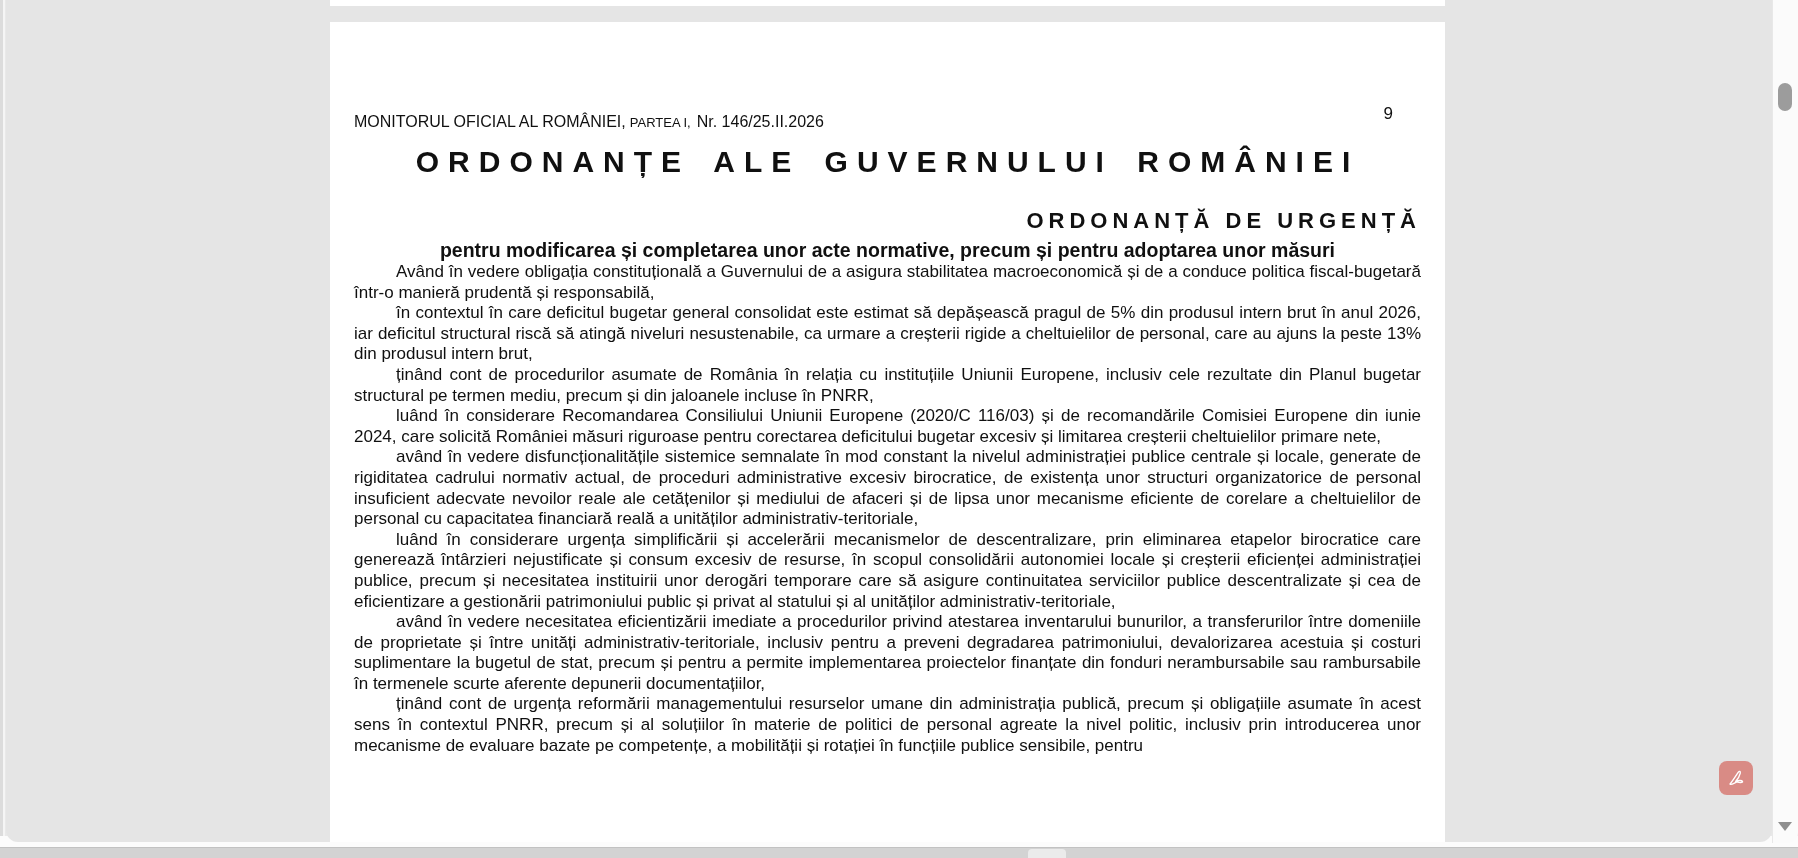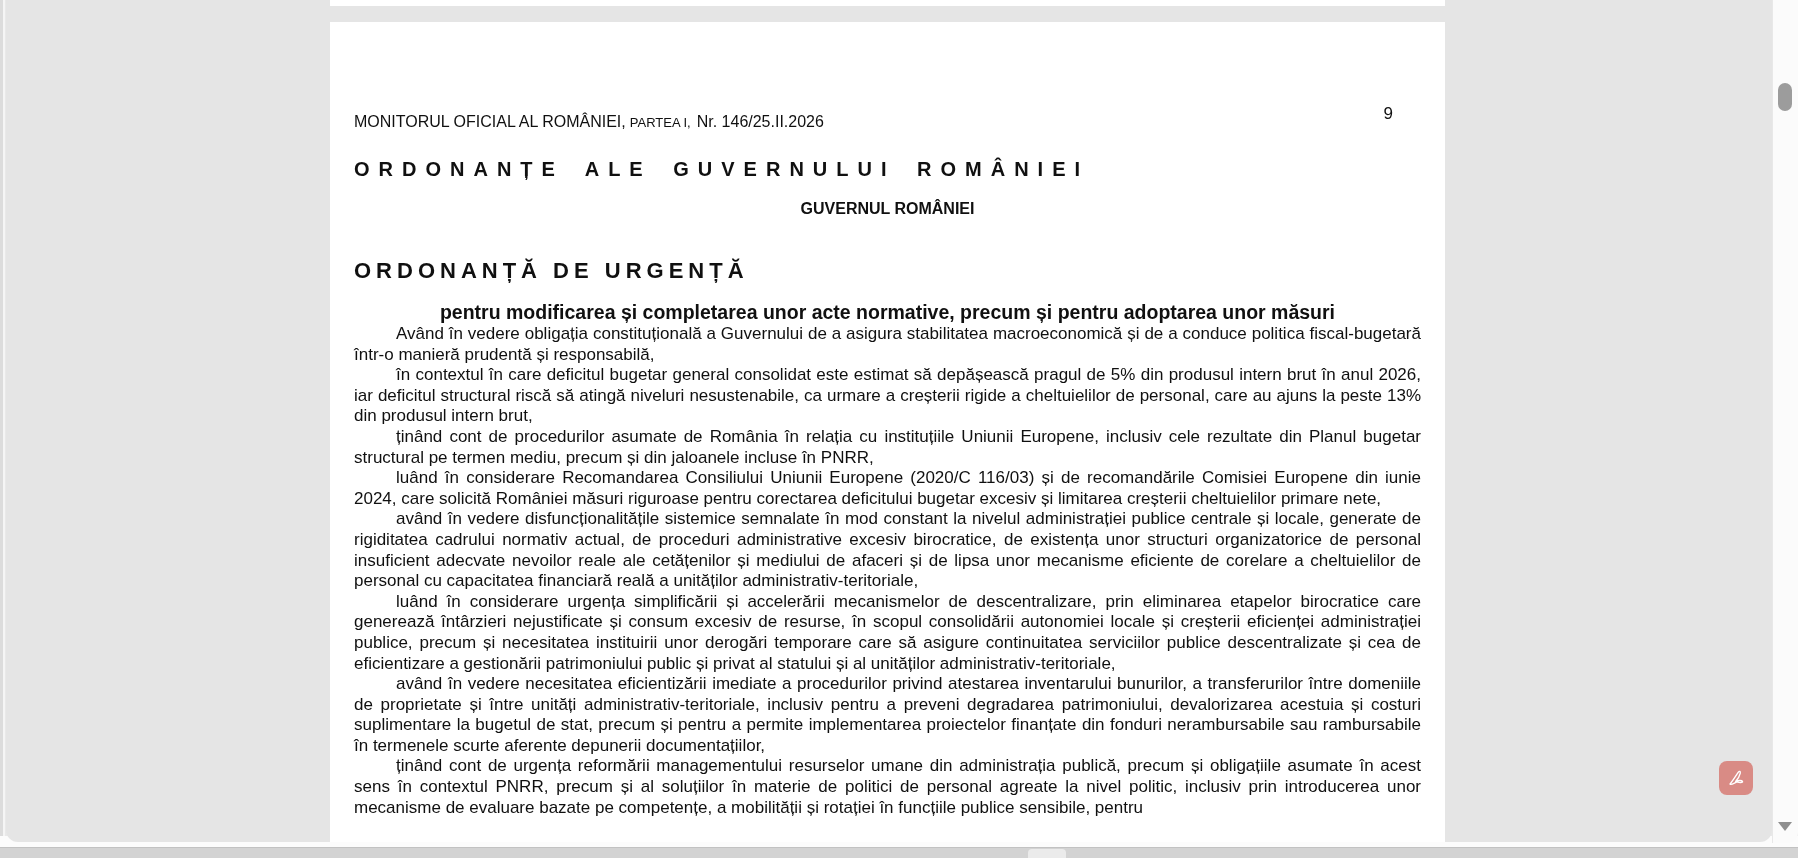--- a/index.html
+++ b/index.html
@@ -22,26 +22,26 @@
     background:#ffffff; box-sizing:border-box; padding:72px 24px 0 24px;
     color:#101010; overflow:hidden;
   }
 
   .masthead { position:relative; text-align:left; font-size:16px; line-height:17px; white-space:nowrap;margin-top:19px; }
   .masthead .part  { font-size:13px; margin:0 4px; }
   .masthead .issue { margin-left:2px; }
   .page-num { position:absolute; right:28px; top:-8px; font-size:17px; }
 
   .section-title {
-    margin-top:21px; text-align:left; font-weight:bold; font-size:20px; line-height:34px;
+    margin-top:14px; text-align:center; font-weight:bold; font-size:30px; line-height:34px;
     letter-spacing:9px; word-spacing:7px; white-space:nowrap;
   }
   .issuer   { margin-top:13px; text-align:center; font-weight:bold; font-size:16px; line-height:19px; }
-  .act-type { margin-top:40px; text-align:left; font-weight:bold; font-size:22px; line-height:26px; letter-spacing:5px; white-space:nowrap; }
-  .act-title{ margin-top:17px;  text-align:center; font-weight:bold; font-size:19.5px; line-height:23px; }
+  .act-type { margin-top:29px; text-align:right; font-weight:bold; font-size:22px; line-height:26px; letter-spacing:5px; white-space:nowrap; }
+  .act-title{ margin-top:5px;  text-align:center; font-weight:bold; font-size:19.5px; line-height:23px; }
 
   .body-text { font-size:17px; line-height:20.6px; text-align:justify; }
   .body-text p { margin:0; text-indent:42px; }
 
   .vscroll {
     position:absolute; left:1772px; top:0; width:26px; height:843px;
     background:#fbfbfb; border-left:1px solid #e8e8e8; border-radius:0 0 10px 0; box-sizing:border-box;
   }
   .vthumb { position:absolute; left:5px; top:83px; width:14px; height:28px; background:#9c9c9c; border-radius:7px; }
   .down-arrow {
@@ -68,21 +68,20 @@
 <div class="viewer">
   <div class="prev-page"></div>
 
   <div class="page">
     <div class="masthead">
       <span>MONITORUL OFICIAL AL ROMÂNIEI,</span><span class="part">PARTEA I,</span><span class="issue">Nr. 146/25.II.2026</span>
       <span class="page-num">9</span>
     </div>
 
     <div class="section-title">ORDONANȚE ALE GUVERNULUI ROMÂNIEI</div>
-    <div class="issuer">GUVERNUL ROMÂNIEI</div>
     <div class="act-type">ORDONANȚĂ DE URGENȚĂ</div>
 
     <div class="act-title">
       <div>pentru modificarea și completarea unor acte normative, precum și pentru adoptarea unor măsuri</div>
     </div>
 
     <div class="body-text">
       <p>Având în vedere obligația constituțională a Guvernului de a asigura stabilitatea macroeconomică și de a conduce politica fiscal-bugetară într-o manieră prudentă și responsabilă,</p>
       <p>în contextul în care deficitul bugetar general consolidat este estimat să depășească pragul de 5% din produsul intern brut în anul 2026, iar deficitul structural riscă să atingă niveluri nesustenabile, ca urmare a creșterii rigide a cheltuielilor de personal, care au ajuns la peste 13% din produsul intern brut,</p>
       <p>ținând cont de procedurilor asumate de România în relația cu instituțiile Uniunii Europene, inclusiv cele rezultate din Planul bugetar structural pe termen mediu, precum și din jaloanele incluse în PNRR,</p>

